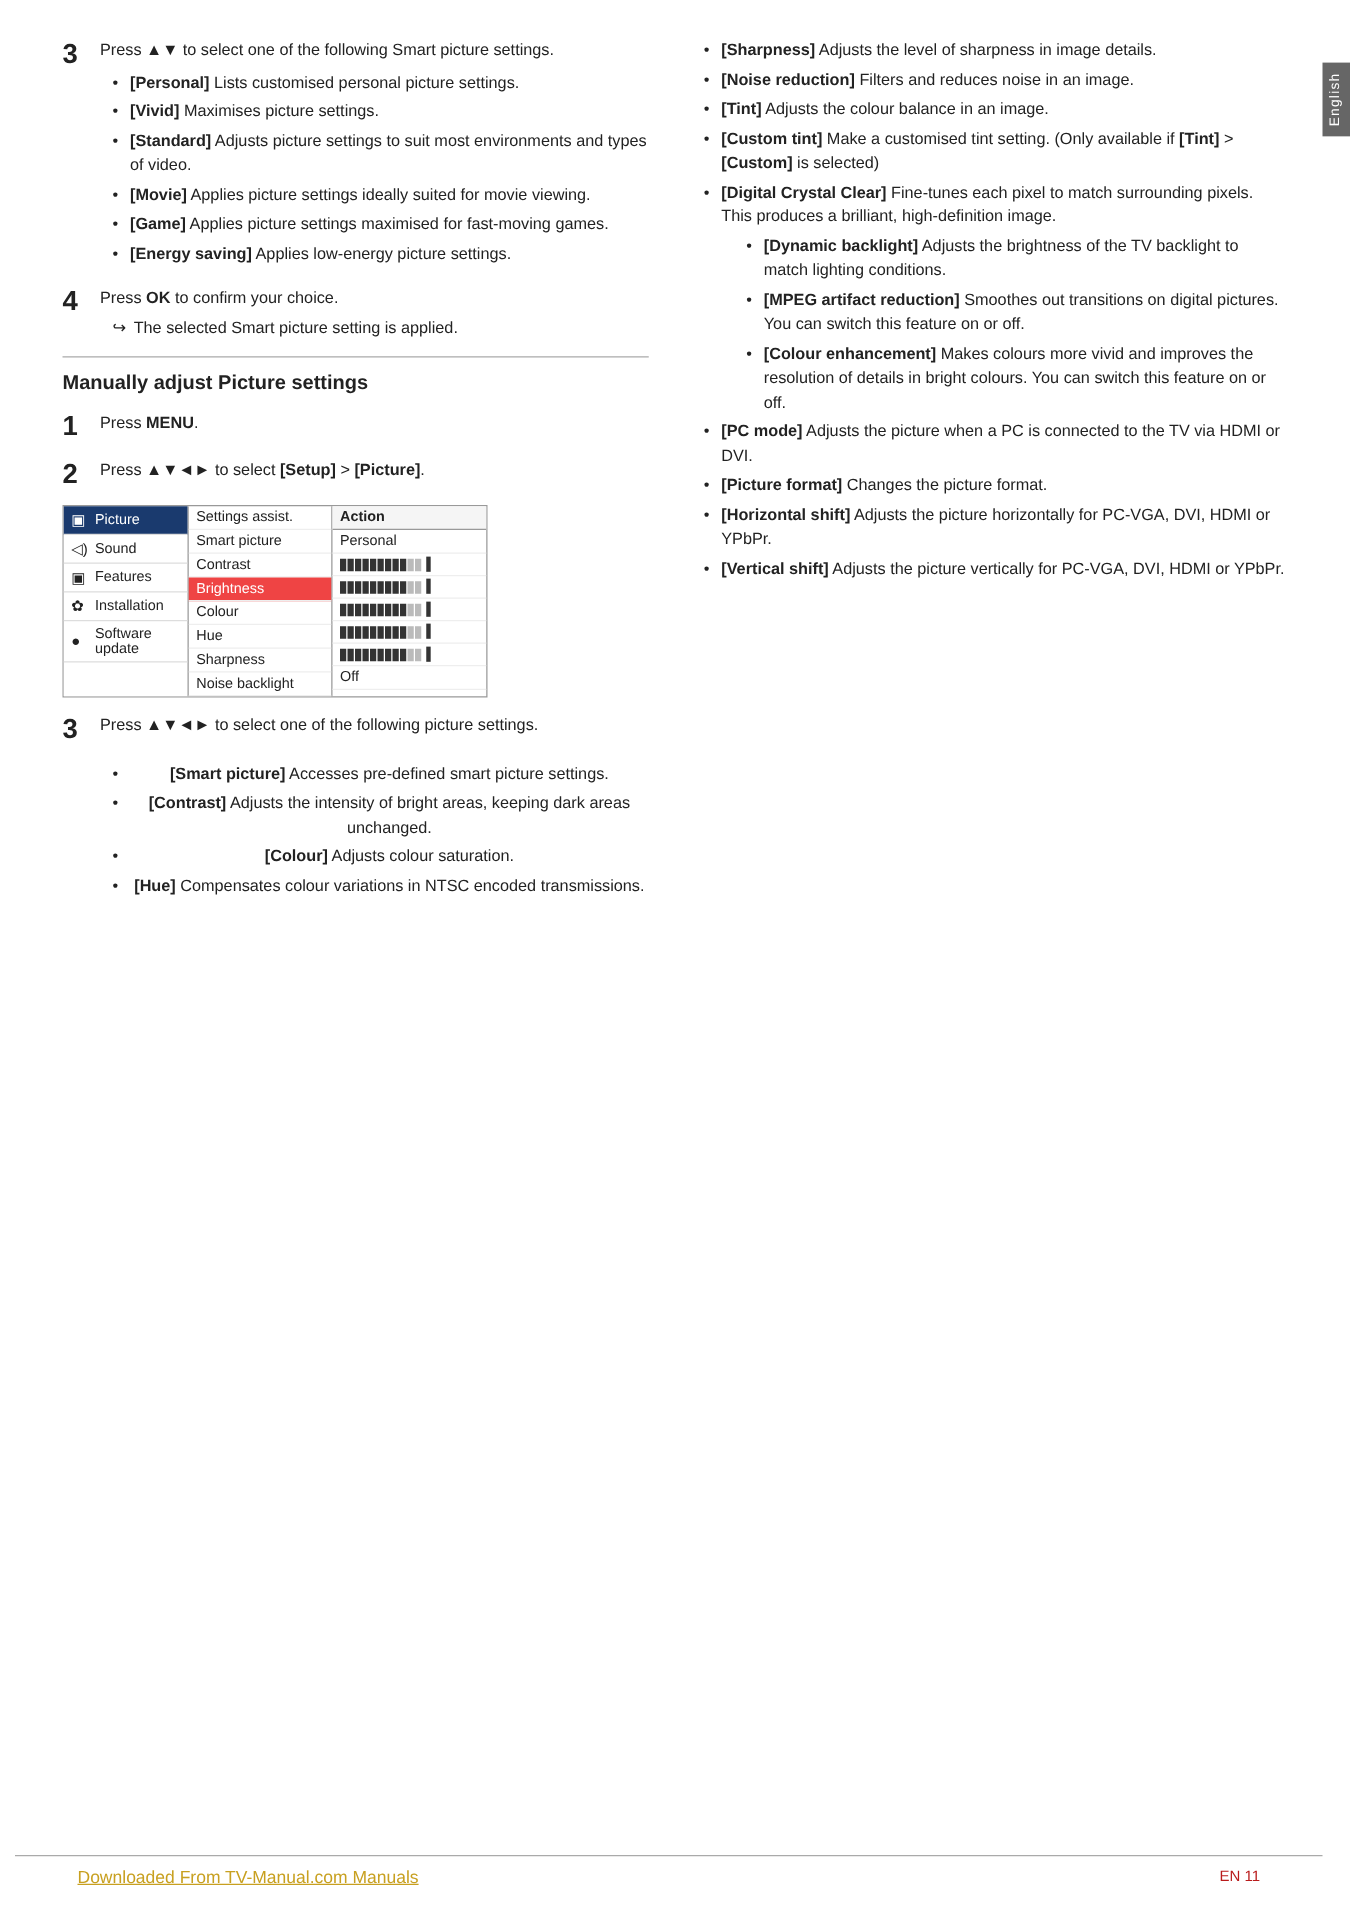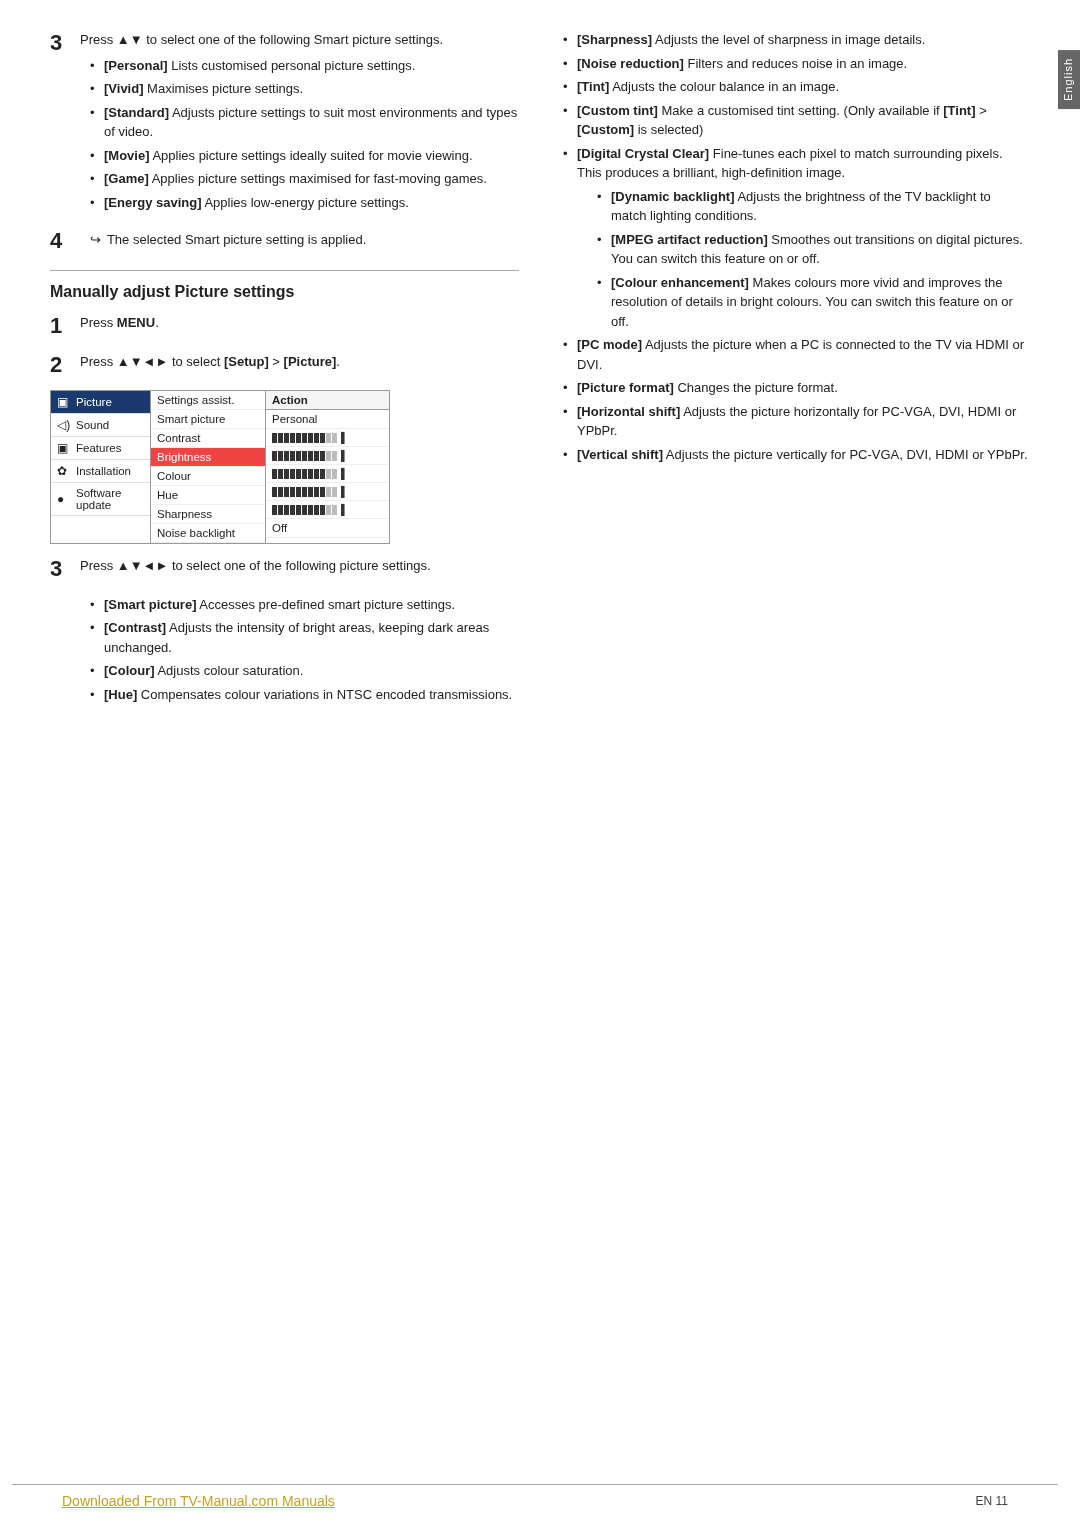--- a/index.html
+++ b/index.html
@@ -249,21 +249,21 @@
       padding: 8px 50px 0 50px;
       border-top: 1px solid #aaa;
     }
     .footer-link {
       color: #c8a020;
       font-size: 14px;
       text-decoration: underline;
     }
     .footer-page {
       font-size: 12px;
-      color: #404040;
+      color: #b91c1c;
     }
   </style>
 </head>
 <body>
 
 <div class="page-container">
 
   <div class="side-tab">English</div>
 
   <div class="main-content">
@@ -281,20 +281,21 @@
             <li><span class="bracket-bold">[Movie]</span> Applies picture settings ideally suited for movie viewing.</li>
             <li><span class="bracket-bold">[Game]</span> Applies picture settings maximised for fast-moving games.</li>
             <li><span class="bracket-bold">[Energy saving]</span> Applies low-energy picture settings.</li>
           </ul>
         </div>
       </div>
 
       <div class="step">
         <div class="step-num">4</div>
         <div class="step-content">
+          <p>Press <strong>OK</strong> to confirm your choice.</p>
           <div class="arrow-item">
             <span class="arrow-sym">↪</span>
             <span>The selected Smart picture setting is applied.</span>
           </div>
         </div>
       </div>
 
       <hr class="section-divider">
 
       <div class="section-heading">Manually adjust Picture settings</div>
@@ -436,21 +437,21 @@
         </div>
       </div>
 
       <div class="step">
         <div class="step-num">3</div>
         <div class="step-content">
           <p>Press ▲▼◄► to select one of the following picture settings.</p>
         </div>
       </div>
 
-      <ul class="settings-list" style="padding-left: 40px;">
+      <ul class="settings-list" style="padding-left: 40px; text-align: center;">
         <li><span class="bracket-bold">[Smart picture]</span> Accesses pre-defined smart picture settings.</li>
         <li><span class="bracket-bold">[Contrast]</span> Adjusts the intensity of bright areas, keeping dark areas unchanged.</li>
         <li><span class="bracket-bold">[Colour]</span> Adjusts colour saturation.</li>
         <li><span class="bracket-bold">[Hue]</span> Compensates colour variations in NTSC encoded transmissions.</li>
       </ul>
 
     </div>
 
     <div class="right-col">
       <ul class="settings-list" style="padding-left:4px;">

